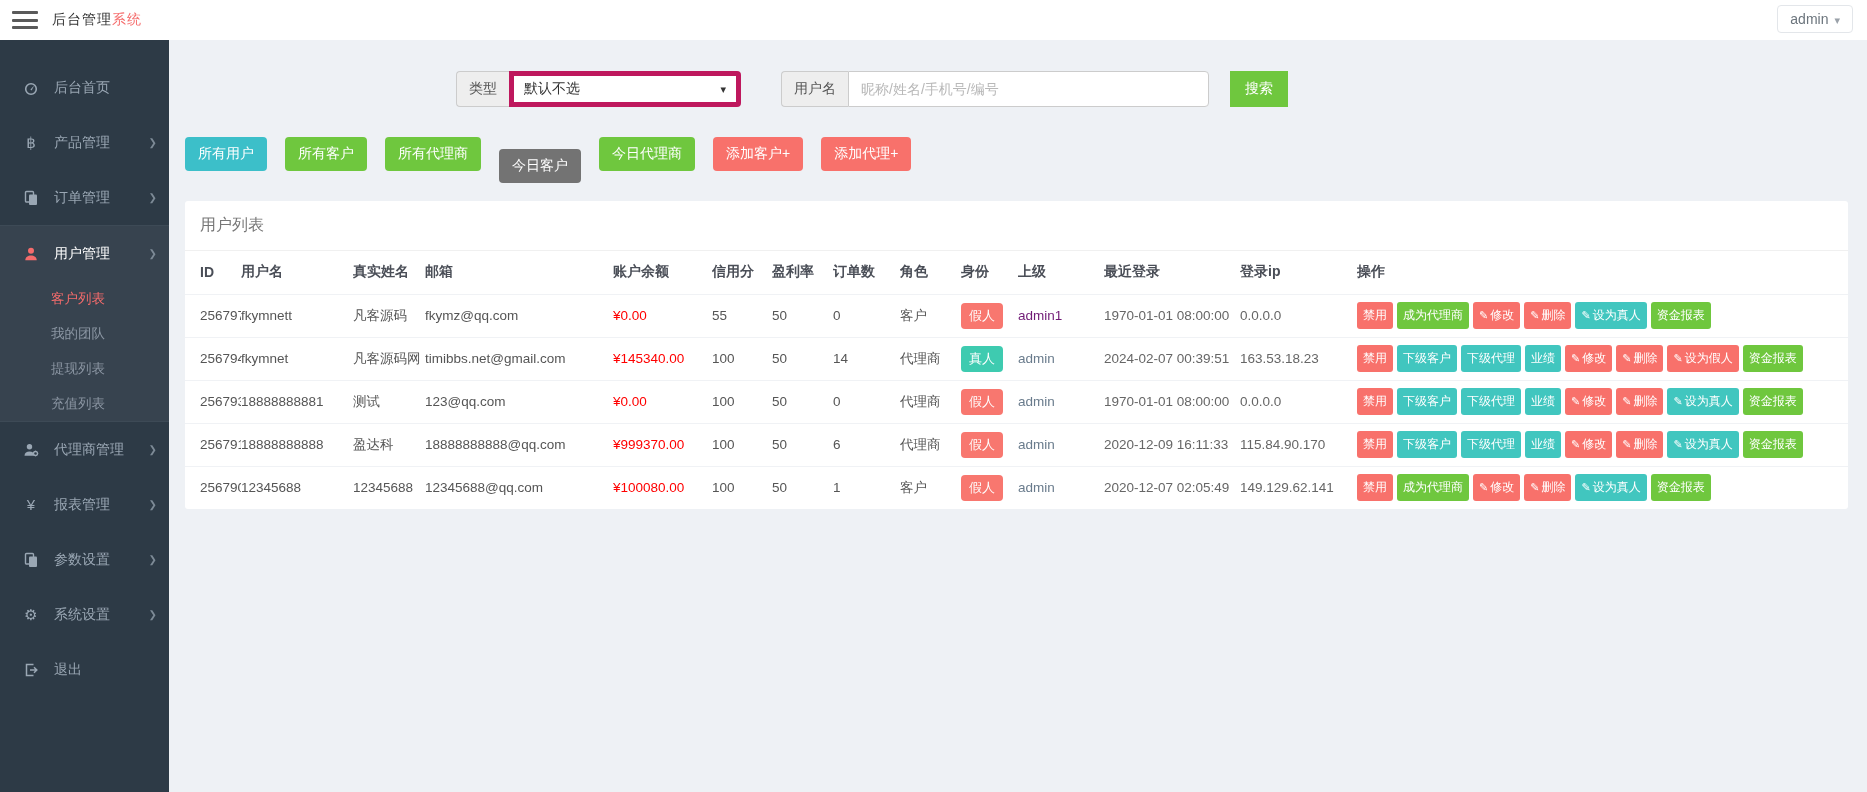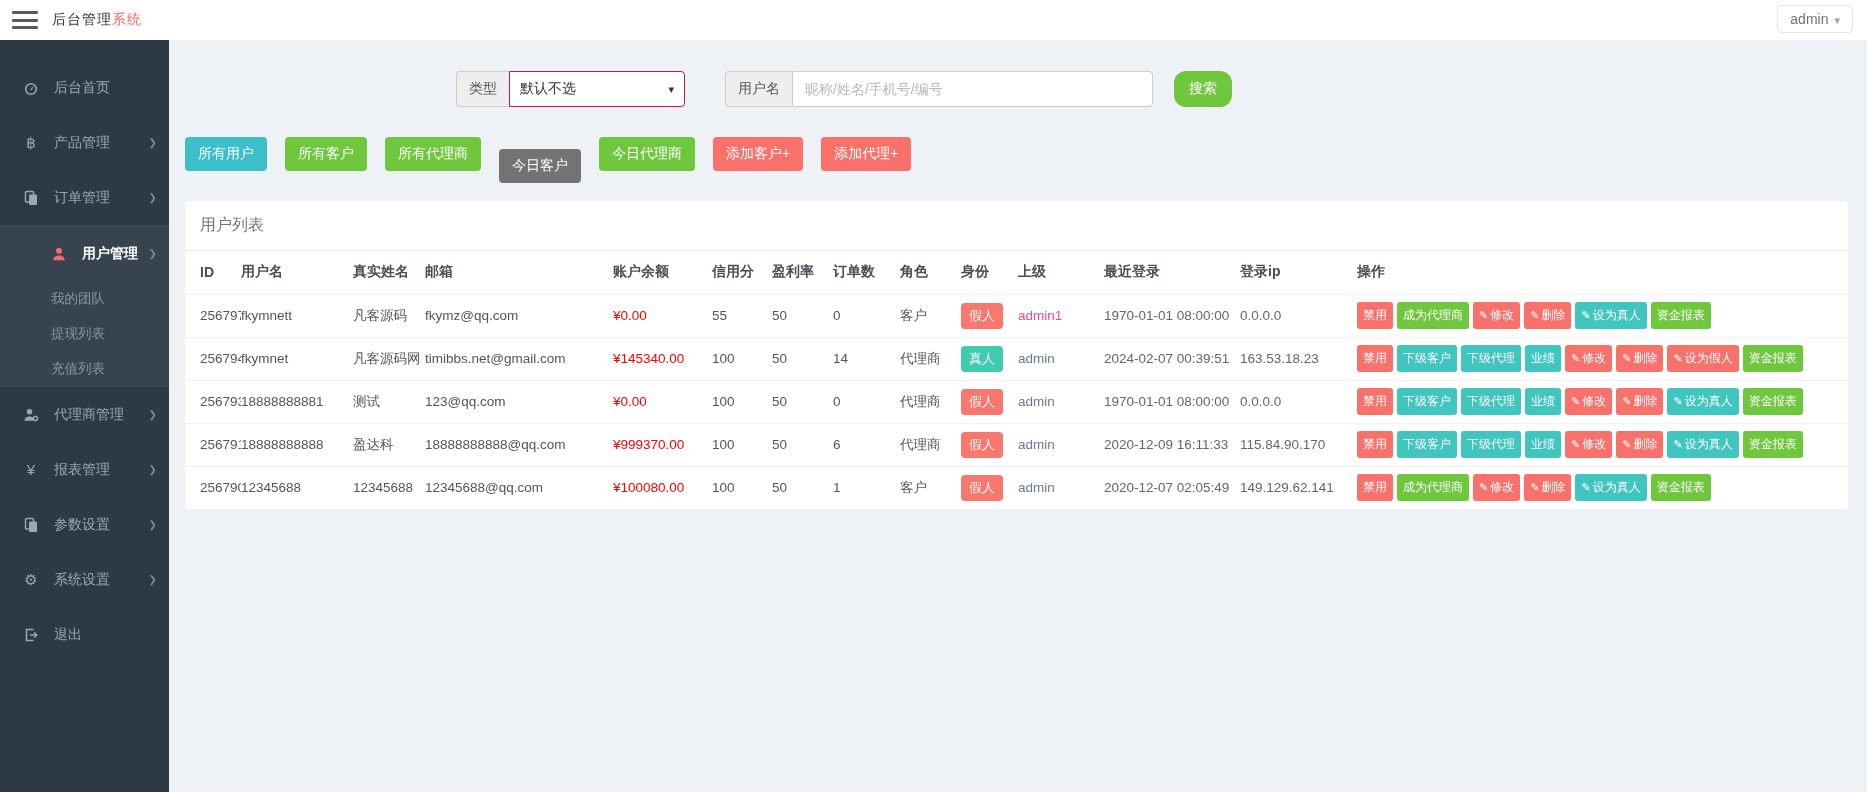--- a/index.html
+++ b/index.html
@@ -18,41 +18,41 @@
   .userbox .caret { color:#9aa1a9; font-size:11px; margin-left:6px; }
 
   
   .sidebar { position:absolute; top:40px; left:0; bottom:0; width:169px; background:#2d3a46; padding-top:20px; }
   .side-item { height:55px; display:flex; align-items:center; padding:0 12px 0 20px; color:#9aa7b4;
                font-size:14px; cursor:pointer; position:relative; }
   .side-item .ic { width:22px; margin-right:12px; display:inline-flex; justify-content:center; align-items:center; font-size:15px; }
   .side-item .ic svg { width:16px; height:16px; fill:currentColor; }
   .side-item .arrow { margin-left:auto; font-size:10px; color:#7d8a96; }
   .side-block-active { background:#37434f; border-top:1px solid #3d4a56; border-bottom:1px solid #3d4a56; }
-  .side-block-active .side-item { color:#fff; font-weight:bold;margin-left:28px; }
+  .side-block-active .side-item { color:#fff; font-weight:normal; }
   .side-block-active .side-item .ic { color:#f56c6c; }
   .sub-item { height:35px; display:flex; align-items:center; padding-left:51px; font-size:13.5px;
               color:#8b96a3; cursor:pointer; }
   .sub-item.active { color:#f56c6c; }
 
   
   .main { position:absolute; top:40px; left:169px; right:0; bottom:0; overflow:hidden; }
 
   .filter-row { margin:31px 0 0 287px; display:flex; align-items:center; height:36px; }
   .igroup { display:flex; height:36px; }
   .iaddon { background:#eee; border:1px solid #ccc; border-right:none; border-radius:4px 0 0 4px;
             display:flex; align-items:center; padding:0 12px; font-size:14px; color:#555; }
-  .iselect { width:176px; background:#fff; border:1px solid #be185d; border-radius:0 4px 4px 0;
+  .iselect { width:232px; background:#fff; border:5px solid #be185d; border-radius:0 4px 4px 0;
              display:flex; align-items:center; padding:0 10px; font-size:14px; color:#333; cursor:pointer; }
   .iselect .caret { margin-left:auto; font-size:11px; color:#333; }
   .itext { width:361px; background:#fff; border:1px solid #ccc; border-radius:0 4px 4px 0;
            padding:0 12px; font-size:14px; color:#333; outline:none; }
   .itext::placeholder { color:#b8b8b8; }
   .gap40 { width:40px; } .gap21 { width:21px; }
-  .btn-search { border:none; border-radius:12px; color:#fff; font-size:14px; padding:0 15px; height:36px; cursor:pointer; }
+  .btn-search { border:none; border-radius:0; color:#fff; font-size:14px; padding:0 15px; height:36px; cursor:pointer; }
 
   .quick-row { margin:30px 0 0 16px; display:flex; }
   .qbtn { border:none; border-radius:4px; color:#fff; font-size:14px; height:34px; padding:0 13px;
           margin-right:18px; cursor:pointer; white-space:nowrap; }
 
   .card { background:#fff; border-radius:3px; margin:18px 16px 0 16px; width:1663px; }
   .card-title { padding:14px 15px; font-size:16px; color:#777; border-bottom:1px solid #f0f0f0; }
   table { border-collapse:collapse; table-layout:fixed; width:100%; }
   th, td { text-align:left; font-size:13.5px; padding:0 8px 0 0; height:43px; vertical-align:middle;
            overflow:hidden; white-space:nowrap; }
@@ -117,20 +117,21 @@
       <div class="side-item">
         <span class="ic">
           <svg viewBox="0 0 16 16">
             <circle cx="8" cy="4.8" r="3"></circle>
             <path d="M2.3 14.2c0-3.1 2.6-4.7 5.7-4.7s5.7 1.6 5.7 4.7z"></path>
           </svg>
         </span>
         <span>用户管理</span>
         <span class="arrow">❯</span>
       </div>
+      <div class="sub-item active">客户列表</div>
       <div class="sub-item">我的团队</div>
       <div class="sub-item">提现列表</div>
       <div class="sub-item">充值列表</div>
     </div>
     <div>
       <div class="side-item">
         <span class="ic">
           <svg viewBox="0 0 16 16">
             <circle cx="6.5" cy="4.8" r="2.7"></circle>
             <path d="M1.5 13.8c0-2.8 2.3-4.2 5-4.2s5 1.4 5 4.2z"></path>
@@ -252,21 +253,21 @@
             <td>256797</td>
             <td>fkymnett</td>
             <td>凡客源码</td>
             <td>fkymz@qq.com</td>
             <td style="color: rgb(255, 0, 0);">¥0.00</td>
             <td>55</td>
             <td>50</td>
             <td>0</td>
             <td>客户</td>
             <td><span class="badge" style="background: rgb(248, 119, 111);">假人</span></td>
-            <td class="sup" style="color: #ec4899;">admin1</td>
+            <td class="sup" style="color: #701a75;">admin1</td>
             <td style="color: rgb(102, 102, 102);">1970-01-01 08:00:00</td>
             <td style="color: rgb(102, 102, 102);">0.0.0.0</td>
             <td><button class="abtn" style="background: rgb(248, 113, 107);">禁用</button><button class="abtn" style="background: rgb(111, 199, 62);">成为代理商</button><button class="abtn" style="background: rgb(248, 113, 107);"><span class="pencil">✎</span>修改</button><button class="abtn" style="background: rgb(248, 113, 107);"><span class="pencil">✎</span>删除</button><button class="abtn" style="background: rgb(65, 198, 191);"><span class="pencil">✎</span>设为真人</button><button class="abtn" style="background: rgb(111, 199, 62);">资金报表</button></td>
           </tr>
           <tr>
             <td>256794</td>
             <td>fkymnet</td>
             <td>凡客源码网</td>
             <td>timibbs.net@gmail.com</td>
             <td style="color: rgb(255, 0, 0);">¥145340.00</td>

